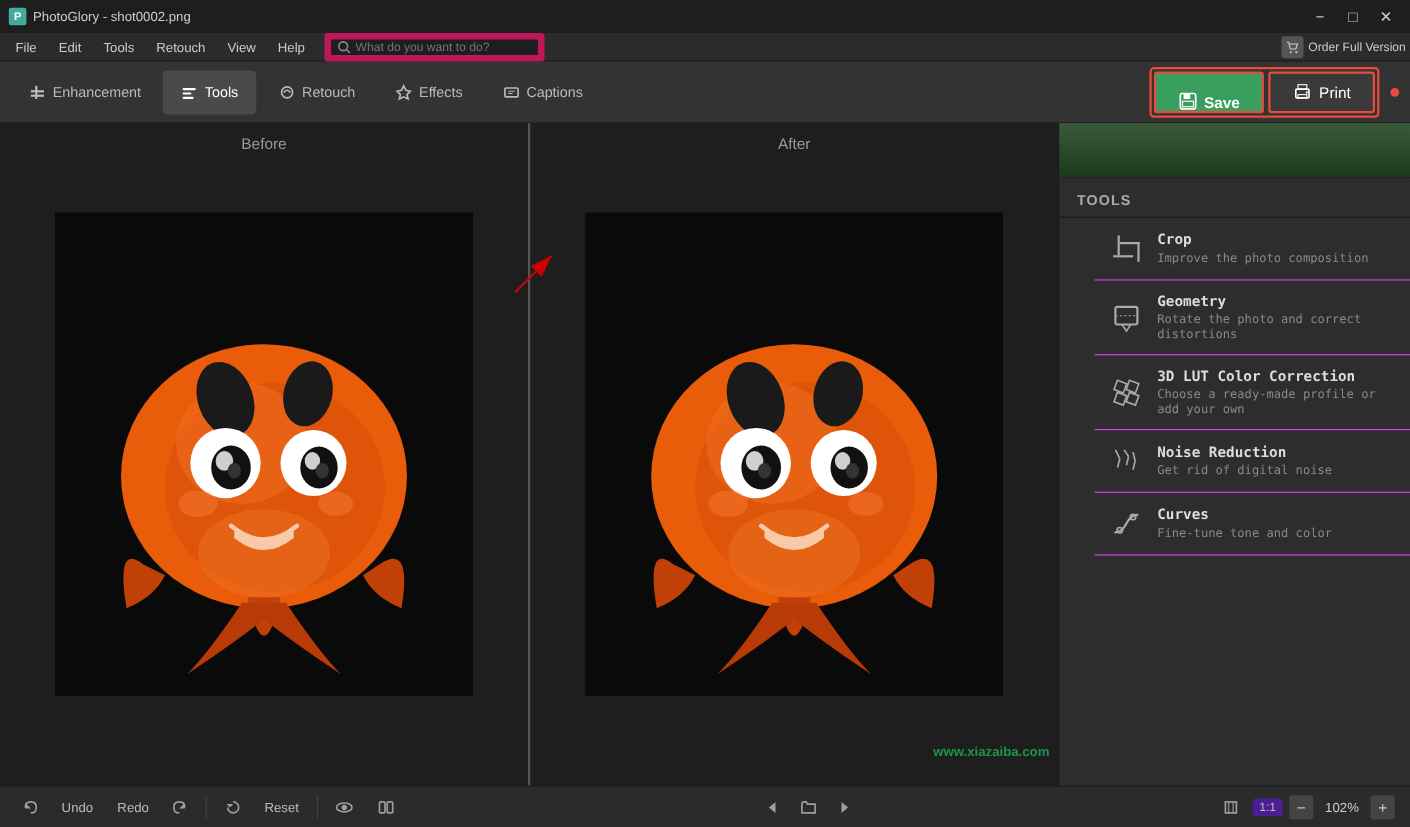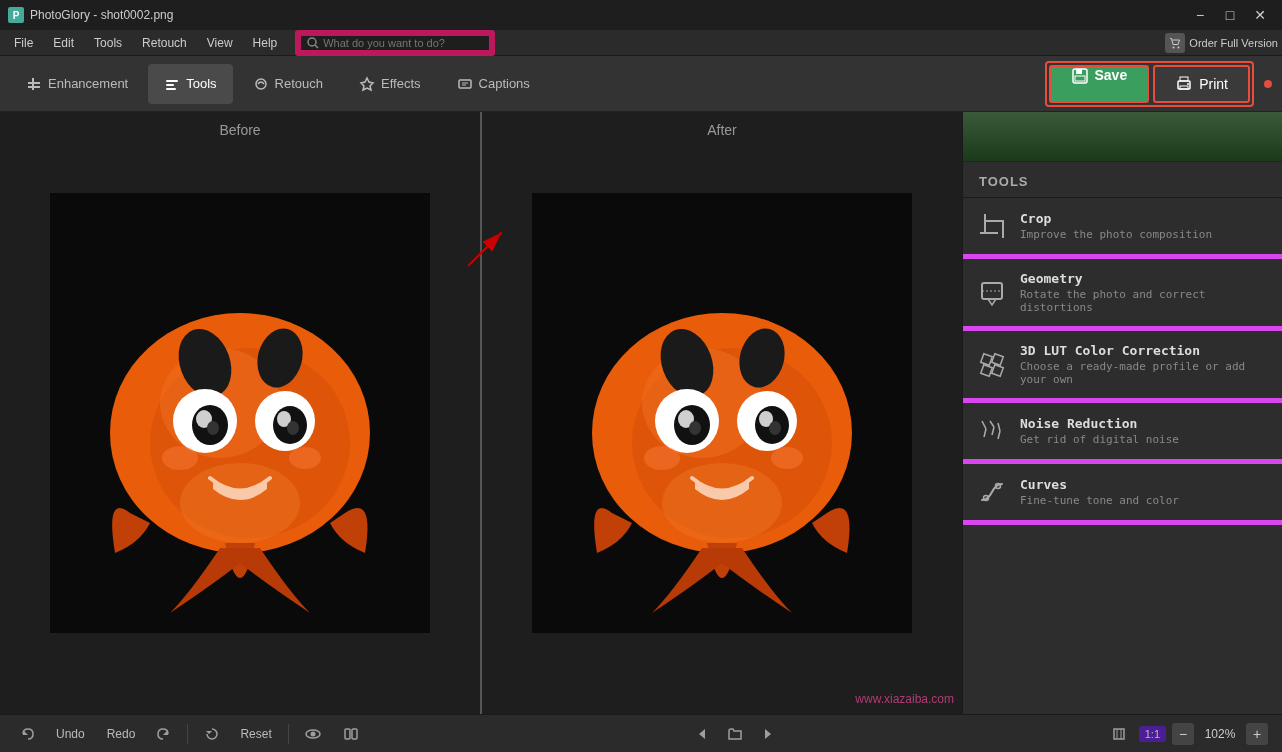--- a/index.html
+++ b/index.html
@@ -132,21 +132,21 @@
     .btn-save {
       height: 38px;
       padding: 0 20px;
       background: #3a9e5e;
       border: 2px solid #e74c3c;
       color: white;
       font-size: 14px;
       font-weight: bold;
       cursor: pointer;
       border-radius: 3px;
-      display: flex; align-items: flex-start; gap: 6px;
+      display: flex; align-items: flex-end; gap: 6px;
     }
     .btn-print {
       height: 38px;
       padding: 12px 20px;
       background: #3a3a3a;
       border: 2px solid #e74c3c;
       color: white;
       font-size: 14px;
       cursor: pointer;
       border-radius: 3px;
@@ -222,23 +222,24 @@
       font-size: 13px;
       font-weight: bold;
       color: #aaa;
       letter-spacing: 1px;
       border-bottom: 1px solid #1a1a1a;
     }
     .tool-item {
       display: flex;
       align-items: center;
       padding: 12px 13px;
-      border-bottom: 5px solid #d946ef;
+      border-bottom: 1px solid #d946ef;
       cursor: pointer;
       gap: 12px;
+      margin-left: 32px;
     }
     .tool-icon {
       width: 32px;
       height: 32px;
       display: flex;
       align-items: center;
       justify-content: center;
       flex-shrink: 0;
     }
     .tool-text {}
@@ -323,25 +324,25 @@
       position: absolute;
       top: 0; left: 0;
       width: 100%; height: 100%;
       pointer-events: none;
       z-index: 10;
     }
 
     
     .watermark {
       position: absolute;
-      bottom: 8px;
+      bottom: 24px;
       right: 8px;
-      color: #ec4899;
+      color: #22c55e;
       font-size: 12px;
-      font-weight: normal;
+      font-weight: bold;
       opacity: 0.7;
     }
 
     
     .toolbar-right-wrapper {
       border: 2px solid #e74c3c;
       padding: 2px;
       border-radius: 4px;
       display: flex;
       gap: 4px;

